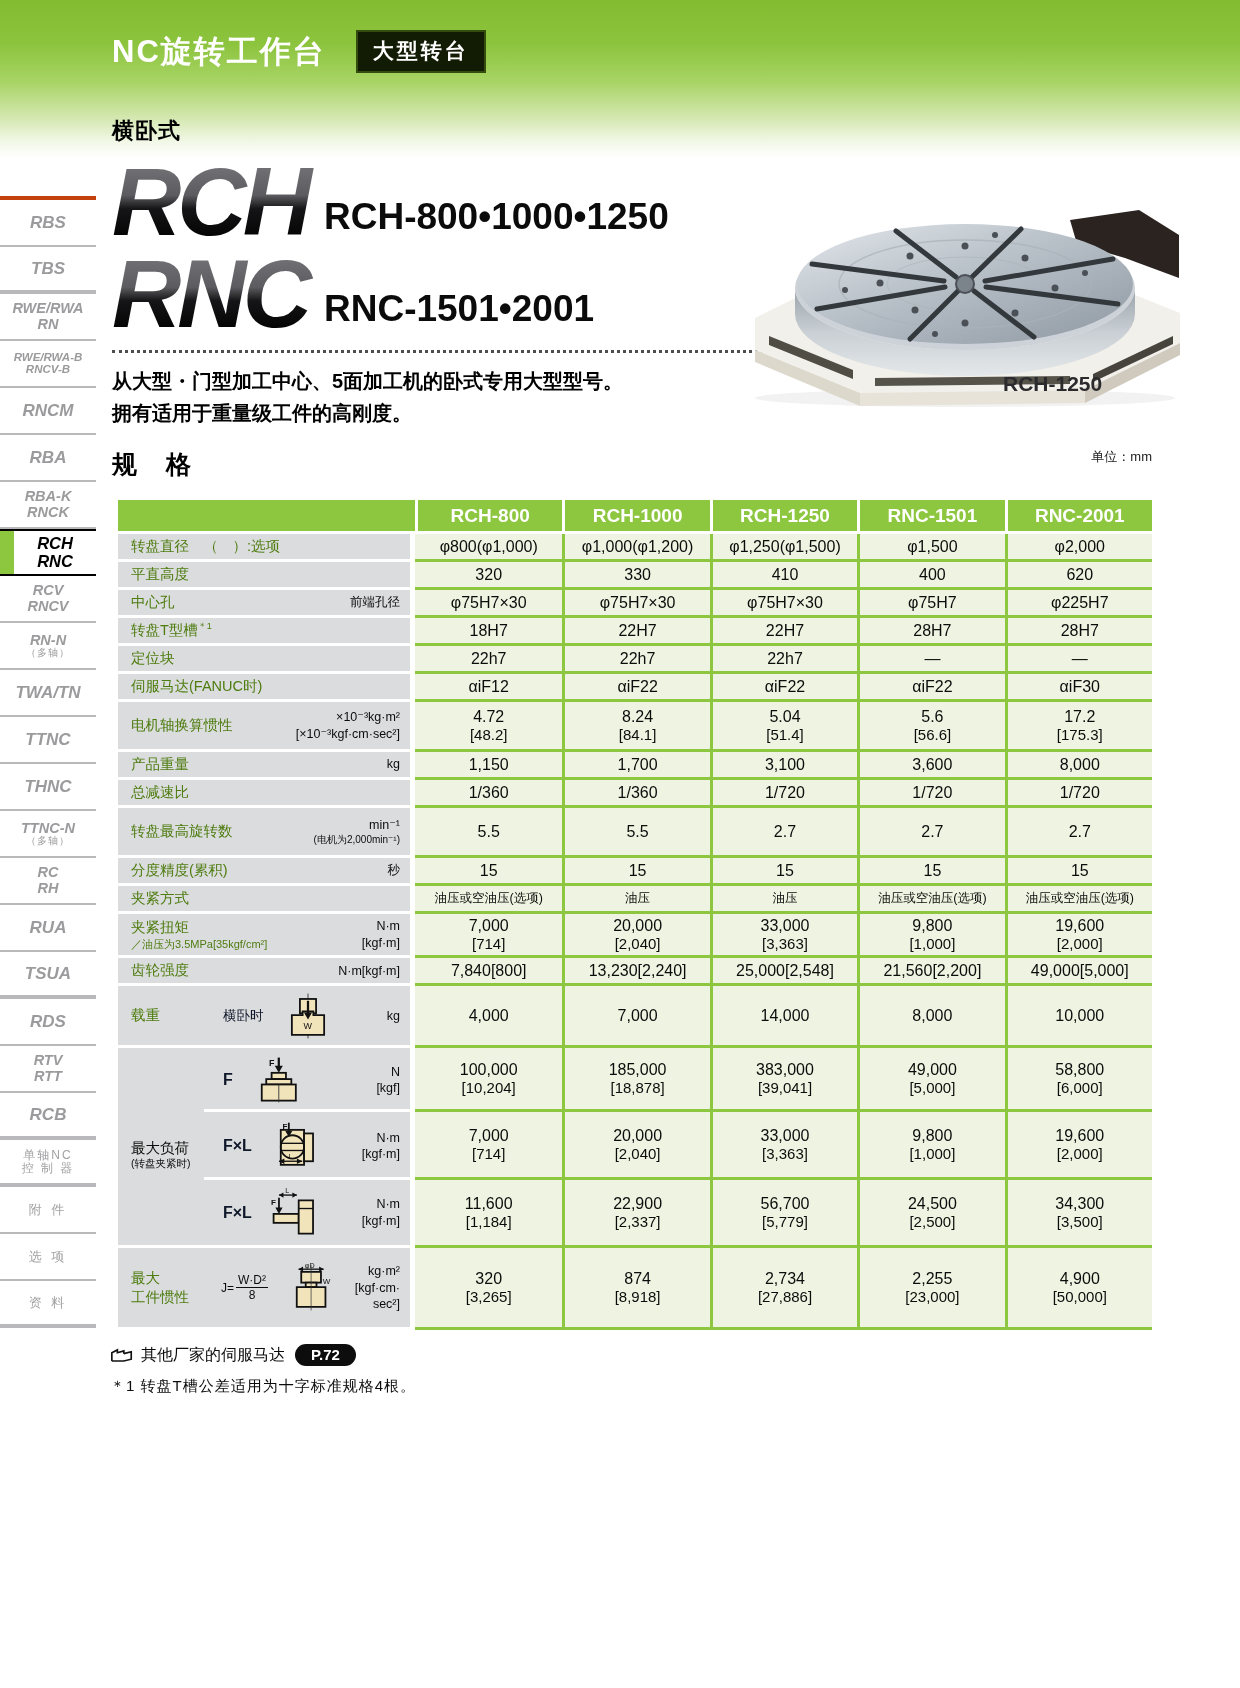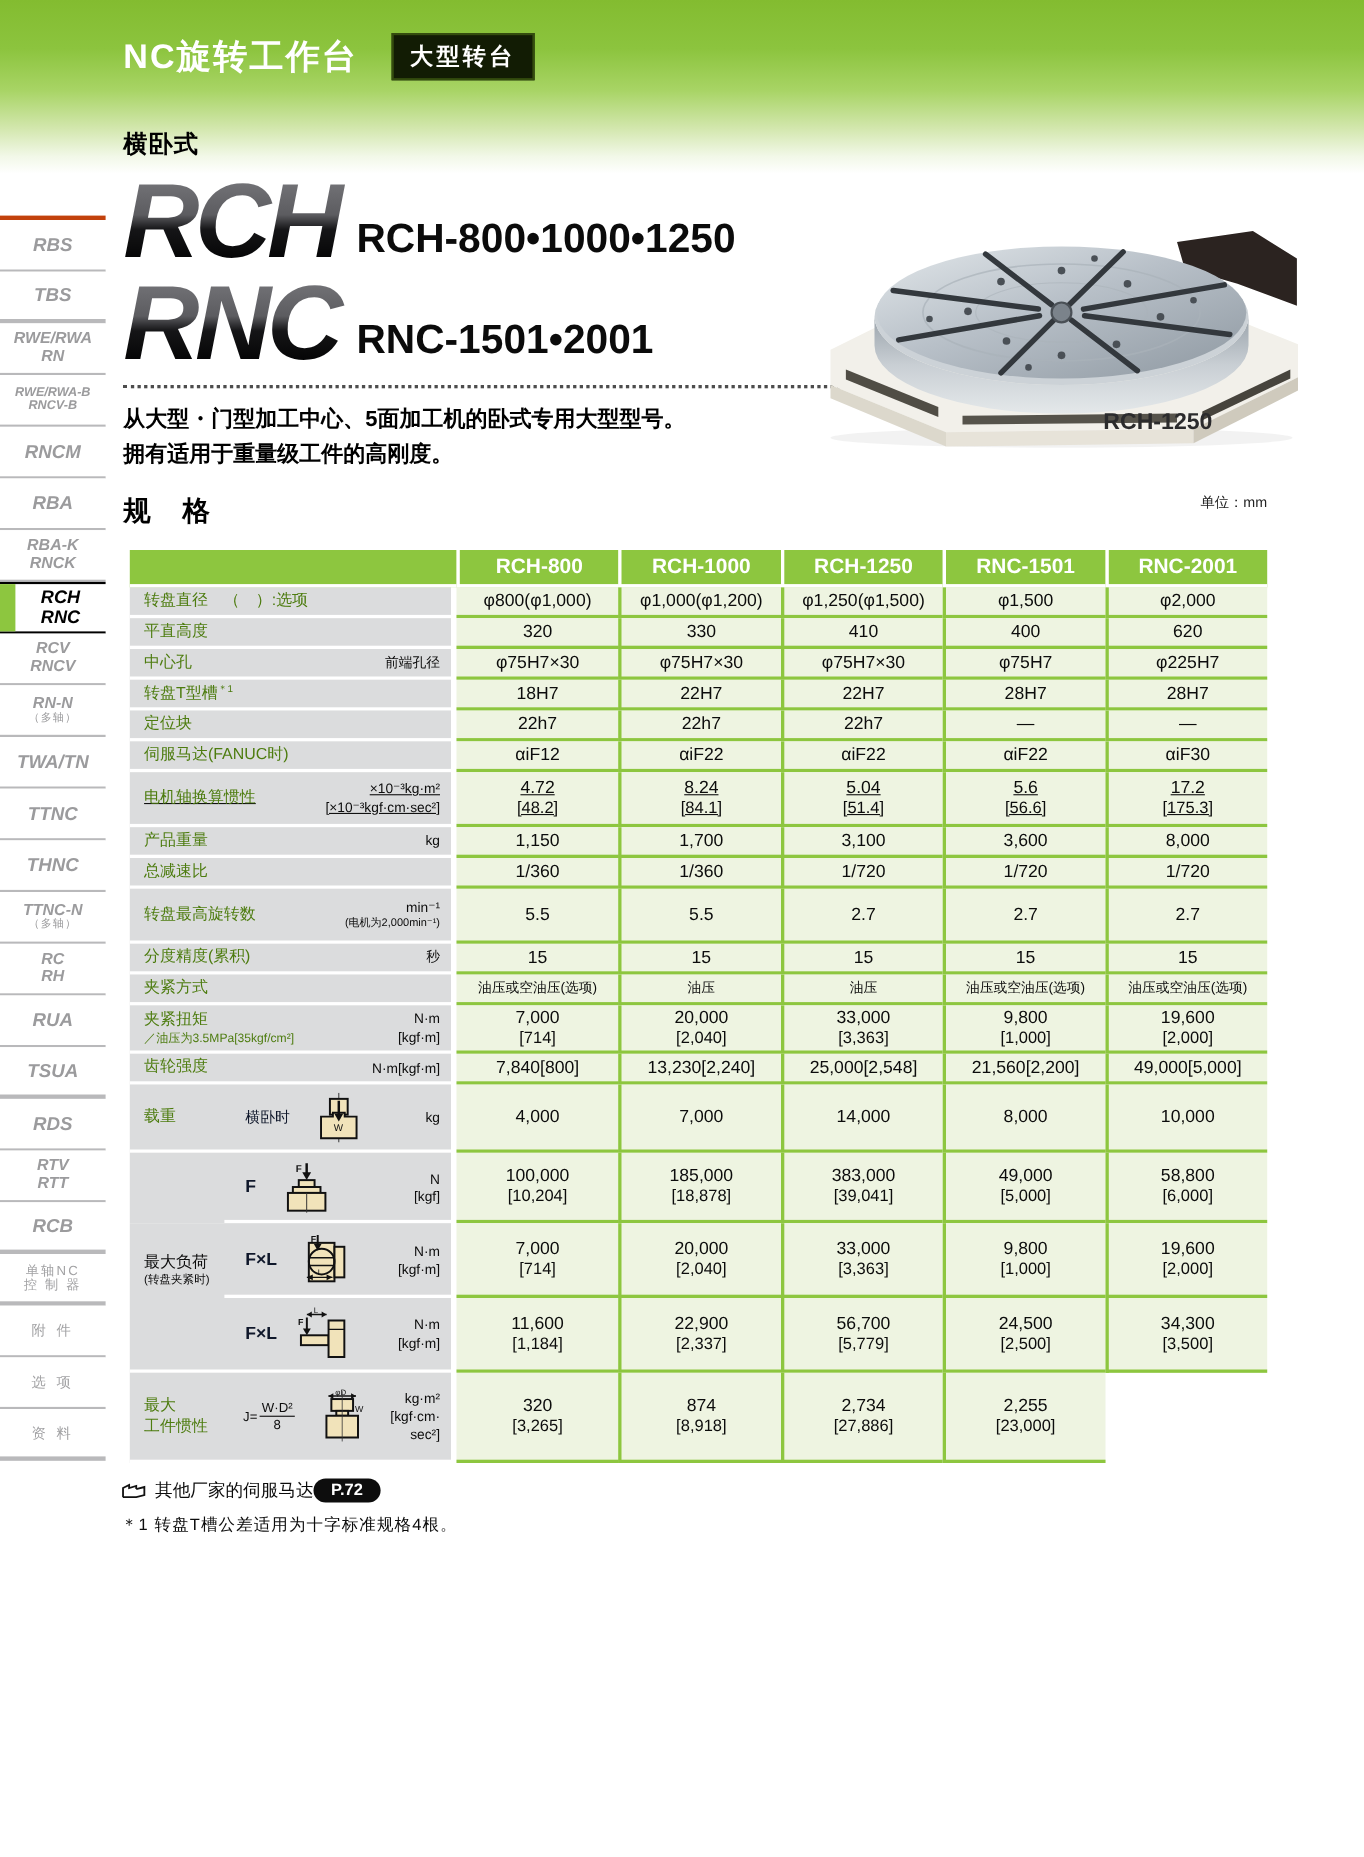--- a/index.html
+++ b/index.html
@@ -83,21 +83,21 @@
   .icn svg{display:block;width:52px;height:50px;}
   .formula{display:flex;align-items:center;margin-left:4px;font-size:12px;color:#0c0c0c;}
   .frac{display:inline-flex;flex-direction:column;text-align:center;margin-left:2px;}
   .frac .num{border-bottom:1.5px solid #0c0c0c;padding:0 2px;}
   .frac .den{padding:0 2px;}
 
   
   .footnotes{position:absolute;left:110px;top:1344px;}
   .ref-line{display:flex;align-items:center;font-size:16px;color:#0c0c0c;}
   .ref-line .txt{margin-left:7px;}
-  .pbadge{display:inline-block;background:#0d0d0d;color:#fff;font-weight:bold;
+  .pbadge{display:inline-block;margin-left:10px;background:#0d0d0d;color:#fff;font-weight:bold;
     font-size:15px;padding:2px 16px 3px;border-radius:12px;}
   .note-line{margin-top:11px;font-size:15px;color:#0c0c0c;letter-spacing:1px;}
 </style>
 </head>
 <body>
 
 <div class="page">
 
   <div class="banner">
     <div class="banner-inner">
@@ -412,21 +412,21 @@
         <div class="vc">
           <div class="v1">αiF22</div>
         </div>
         <div class="vc">
           <div class="v1">αiF22</div>
         </div>
         <div class="vc">
           <div class="v1">αiF30</div>
         </div>
       </div>
-      <div class="srow" style="min-height: 50px; text-decoration: underline;">
+      <div class="srow" style="min-height: 50px;">
         <div class="lc">
           <div class="lb">
             <div class="lb-line">电机轴换算惯性</div>
           </div>
           <div class="rt">
             <div class="rt-line">×10⁻³kg·m²</div>
             <div class="rt-line">[×10⁻³kgf·cm·sec²]</div>
           </div>
         </div>
         <div class="sp"></div>
@@ -850,20 +850,24 @@
           <div class="v2">[8,918]</div>
         </div>
         <div class="vc">
           <div class="v1">2,734</div>
           <div class="v2">[27,886]</div>
         </div>
         <div class="vc">
           <div class="v1">2,255</div>
           <div class="v2">[23,000]</div>
         </div>
+        <div class="vc">
+          <div class="v1">4,900</div>
+          <div class="v2">[50,000]</div>
+        </div>
       </div>
     </div>
 
   <div class="footnotes">
     <div class="ref-line">
       <svg viewBox="0 0 26 18" width="24" height="17">
         <path d="M2,15 L2,6 L8,3 L8,6 L15,4 L15,7" fill="none" stroke="#111" stroke-width="1.8"></path>
         <path d="M15,7 L23,5 L23,13 L15,15 L2,15" fill="none" stroke="#111" stroke-width="1.8"></path>
       </svg>
       <span class="txt">其他厂家的伺服马达</span>

